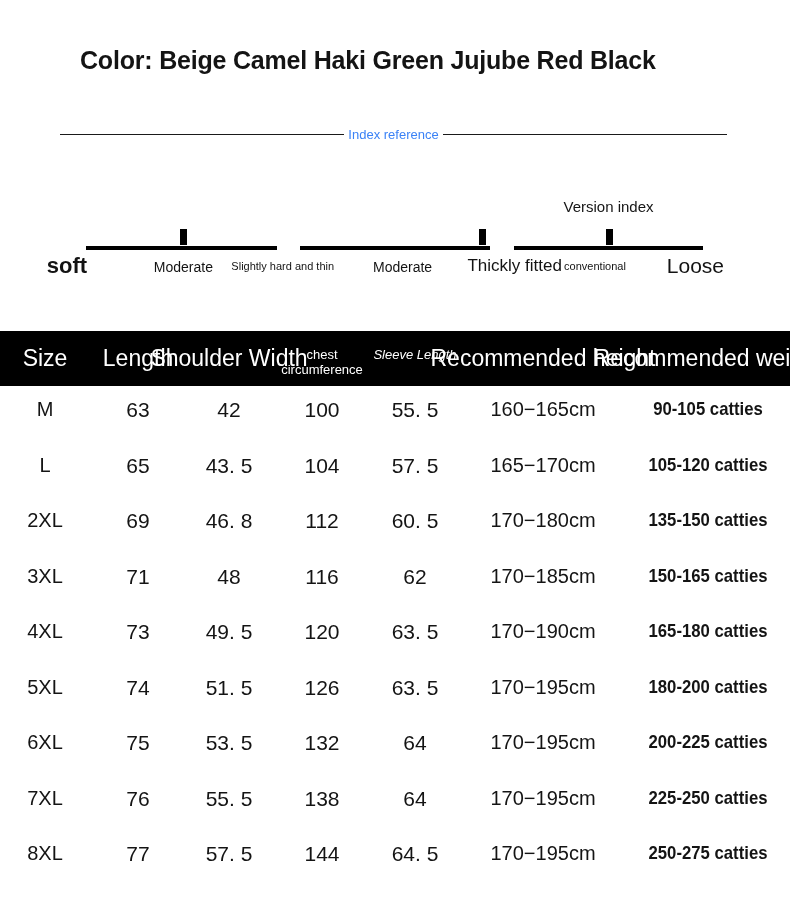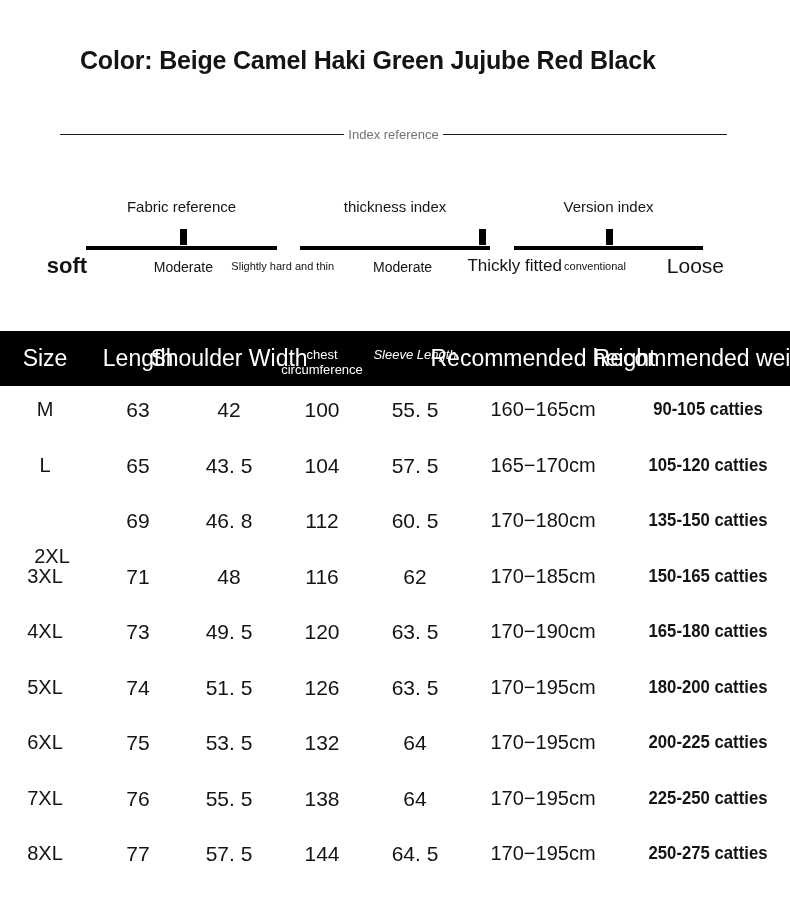--- a/index.html
+++ b/index.html
@@ -46,21 +46,21 @@
   }
   .index-divider .rule-left  { left: 0;    width: 284px; }
   .index-divider .rule-right { right: 0;   width: 284px; }
   .index-divider .idx-label {
     position: absolute;
     left: 0; right: 0;
     top: 0;
     text-align: center;
     font-size: 13px;
     font-weight: 400;
-    color: #737373;
+    color: #3b82f6;
     line-height: 17px;
   }
 
   
   .slider-group {
     position: absolute;
     height: 100px;
   }
   .slider-title {
     position: absolute;
@@ -167,32 +167,30 @@
 
 <div class="color-line">Color: Beige Camel Haki Green Jujube Red Black</div>
 
 <div class="index-divider">
   <div class="rule rule-left"></div>
   <div class="rule rule-right"></div>
   <div class="idx-label">Index reference</div>
 </div>
 
 <div class="slider-group" id="group-fabric">
-  <div class="slider-title">Fabric reference</div>
   <div class="slider-track"></div>
   <div class="slider-marker" style="left: 51%;"></div>
   <div class="slider-labels">
       <div class="lab" style="font-size: 22px; font-weight: 700; left: 20.9px; transform: translateX(-50%); top: 0px;">soft</div>
       <div class="lab" style="font-size: 14px; font-weight: 400; left: 137.41px; transform: translateX(-50%); top: 6px;">Moderate</div>
       <div class="lab" style="font-size: 11px; font-weight: 400; left: 236.73px; transform: translateX(-50%); top: 6px;">Slightly hard and thin</div>
     </div>
 </div>
 
 <div class="slider-group" id="group-thickness">
-  <div class="slider-title">thickness index</div>
   <div class="slider-track"></div>
   <div class="slider-marker" style="left: 96%;"></div>
   <div class="slider-labels">
       <div class="lab" style="font-size: 14px; font-weight: 400; left: 142.6px; transform: translateX(-50%); top: 6px;">Moderate</div>
       <div class="lab" style="font-size: 17px; font-weight: 400; left: 254.7px; transform: translateX(-50%); top: 3px;">Thickly fitted</div>
     </div>
 </div>
 
 <div class="slider-group" id="group-version">
   <div class="slider-title">Version index</div>
@@ -230,21 +228,21 @@
     <div class="trow">
       <div class="cell cell-size" style="left: 45px;">L</div>
       <div class="cell" style="left: 138px;">65</div>
       <div class="cell" style="left: 229px;">43. 5</div>
       <div class="cell" style="left: 322px;">104</div>
       <div class="cell" style="left: 415px;">57. 5</div>
       <div class="cell cell-height" style="left: 543px;">165−170cm</div>
       <div class="cell cell-weight" style="left: 708px;">105-120 catties</div>
     </div>
     <div class="trow">
-      <div class="cell cell-size" style="left: 52px; margin-top: 36px;">2XL</div>
+      <div class="cell cell-size" style="left: 45px;">2XL</div>
       <div class="cell" style="left: 138px;">69</div>
       <div class="cell" style="left: 229px;">46. 8</div>
       <div class="cell" style="left: 322px;">112</div>
       <div class="cell" style="left: 415px;">60. 5</div>
       <div class="cell cell-height" style="left: 543px;">170−180cm</div>
       <div class="cell cell-weight" style="left: 708px;">135-150 catties</div>
     </div>
     <div class="trow">
       <div class="cell cell-size" style="left: 45px;">3XL</div>
       <div class="cell" style="left: 138px;">71</div>

